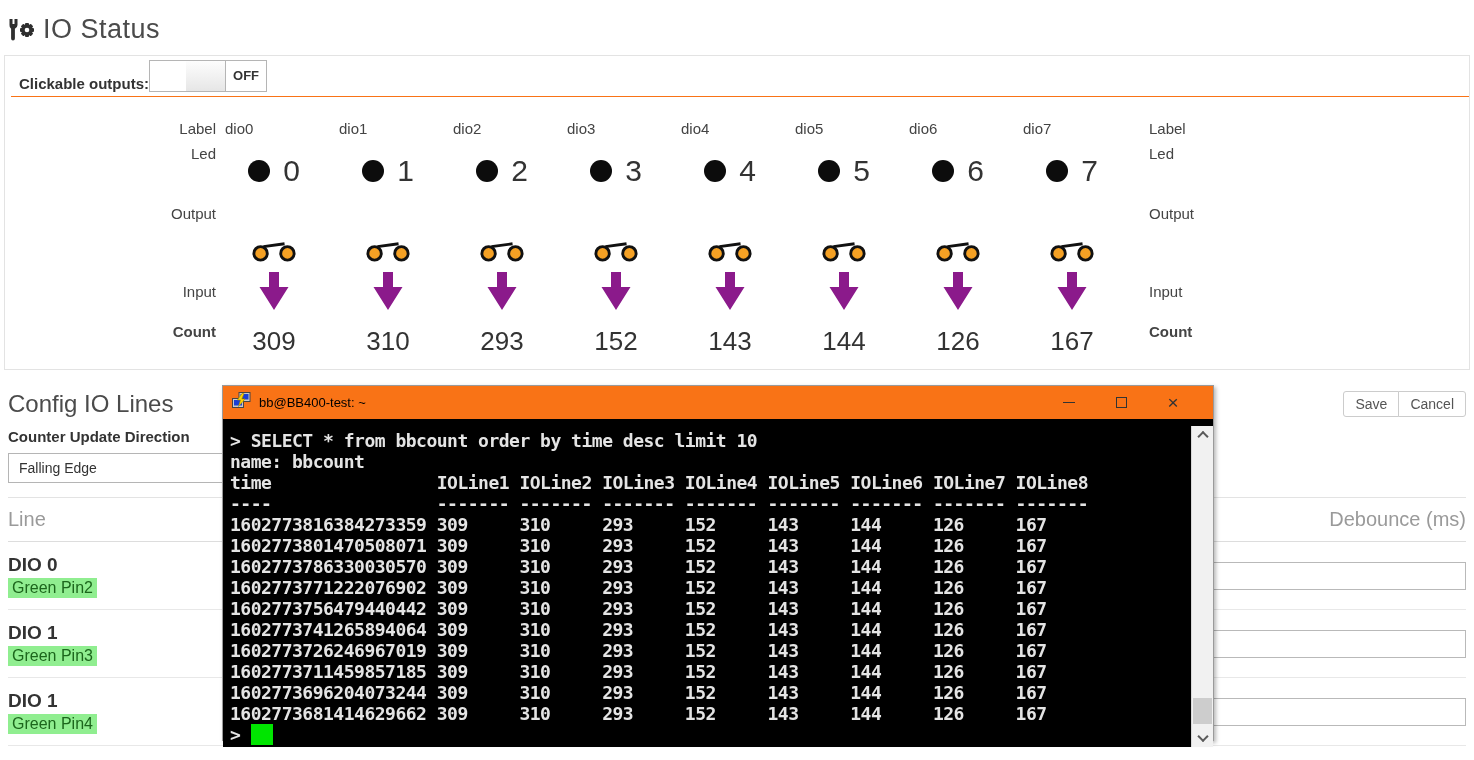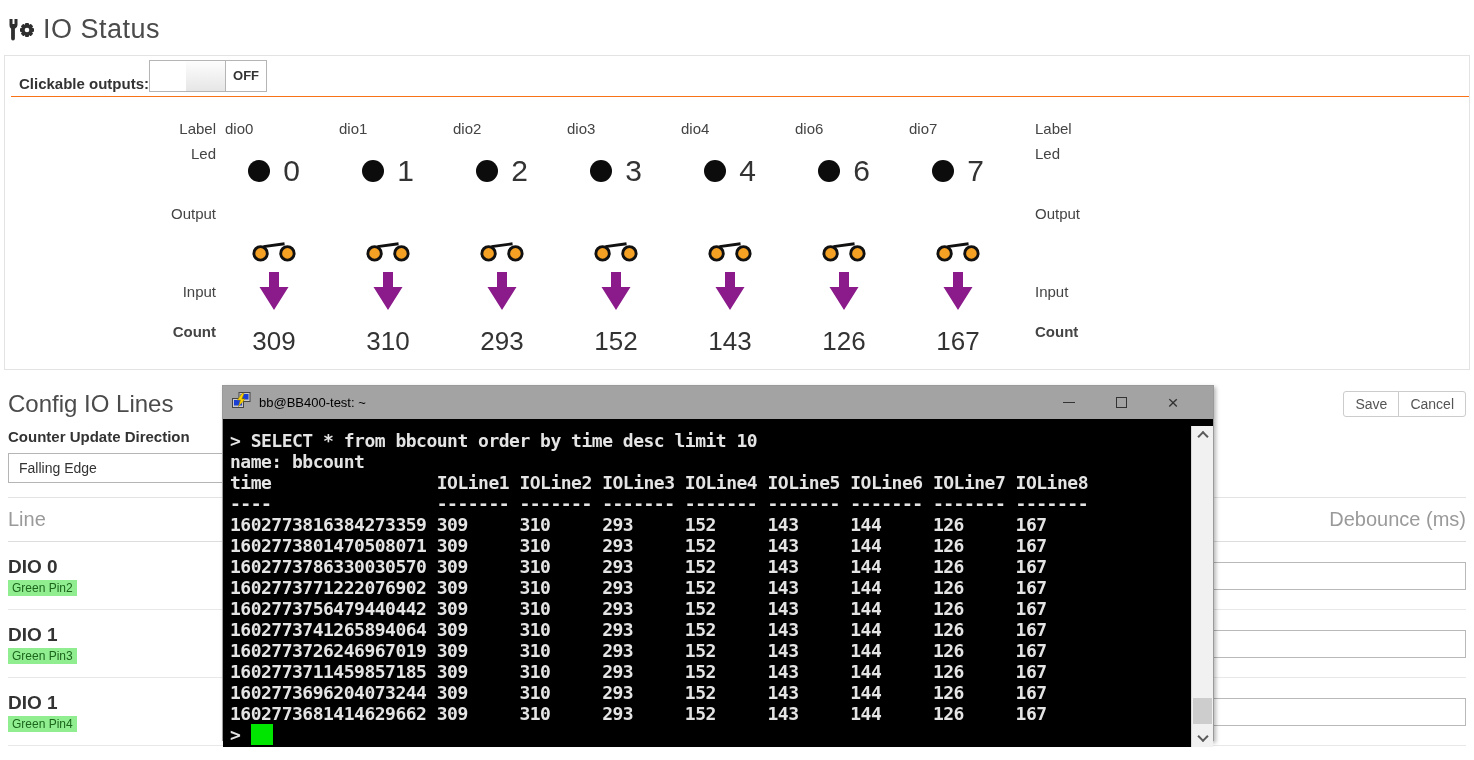--- a/index.html
+++ b/index.html
@@ -68,31 +68,31 @@
     font-size:14px; color:#333; display:flex; align-items:center; padding-left:10px;
     background:#fff; }
 
   .lines-table { margin:14px 8px 0 8px; border-top:1px solid #e3e3e3; }
   .lt-head { display:flex; justify-content:space-between; align-items:center;
     height:44px; border-bottom:1px solid #ddd; }
   .lt-head .hdr { font-size:20px; color:#9a9a9a; }
   .lt-row { display:flex; justify-content:space-between; align-items:center;
     height:68px; border-bottom:1px solid #e8e8e8; }
   .line-cell .line-name { font-size:19px; font-weight:700; color:#333; }
-  .pin-badge { display:inline-block; margin-top:2px; font-size:12px; color:#1c661c;
+  .pin-badge { display:inline-block; margin-top:2px; font-size:16px; color:#1c661c;
     background:#90ee90; padding:1px 4px; }
   .debounce-cell { width:50%; }
   .debounce-cell input { width:100%; height:28px; border:1px solid #b9b9b9;
     font-size:14px; padding:0 8px; background:#fff; }
 
   
   .terminal { position:absolute; left:222px; top:385px; width:992px; height:356px;
     border:1px solid #9a9a9a; box-shadow:2px 2px 4px rgba(0,0,0,.28); z-index:10;
     background:#000; }
-  .term-titlebar { height:33px; background:#a3a3a3; display:flex; align-items:center;
+  .term-titlebar { height:33px; background:#f97316; display:flex; align-items:center;
     padding-left:9px; }
   .term-title { font-size:13px; color:#000; margin-left:8px; flex:1; }
   .win-controls { display:flex; align-items:center; margin-right:14px; }
   .win-btn { width:52px; height:33px; display:flex; align-items:center;
     justify-content:center; cursor:pointer; }
   .min-glyph { display:inline-block; width:12px; border-top:1.6px solid #333; }
   .max-glyph { display:inline-block; width:11px; height:11px; border:1.6px solid #333; }
   .close-glyph { font-size:19px; line-height:19px; color:#333; }
   .term-screen { position:relative; height:321px; background:#000;margin-top:7px; }
   .term-screen pre { margin:0; padding:4px 0 0 7px;
@@ -251,20 +251,40 @@
       </svg>
     </div>
     <div class="cell c-input">
       <svg width="46" height="46" viewBox="0 0 46 46">
         <path d="M18 4 h10 v15 h9.5 L23 42 L8.5 19 h9.5 z" fill="#8b1a8b"></path>
       </svg>
     </div>
     <div class="cell c-count">143</div>
   </div>
 
+  <div class="dio-col">
+    <div class="cell c-label">dio5</div>
+    <div class="cell c-led">
+      <span class="led-dot"></span>
+      <span class="led-num">5</span>
+    </div>
+    <div class="cell c-output">
+      <svg width="46" height="25" viewBox="0 0 48 26">
+        <line x1="13" y1="9" x2="35" y2="6" stroke="#111" stroke-width="3"></line>
+        <circle cx="10" cy="16" r="7" fill="#f5a124" stroke="#111" stroke-width="3"></circle>
+        <circle cx="38" cy="16" r="7" fill="#f5a124" stroke="#111" stroke-width="3"></circle>
+      </svg>
+    </div>
+    <div class="cell c-input">
+      <svg width="46" height="46" viewBox="0 0 46 46">
+        <path d="M18 4 h10 v15 h9.5 L23 42 L8.5 19 h9.5 z" fill="#8b1a8b"></path>
+      </svg>
+    </div>
+    <div class="cell c-count">144</div>
+  </div>
 
   <div class="dio-col">
     <div class="cell c-label">dio6</div>
     <div class="cell c-led">
       <span class="led-dot"></span>
       <span class="led-num">6</span>
     </div>
     <div class="cell c-output">
       <svg width="46" height="25" viewBox="0 0 48 26">
         <line x1="13" y1="9" x2="35" y2="6" stroke="#111" stroke-width="3"></line>

